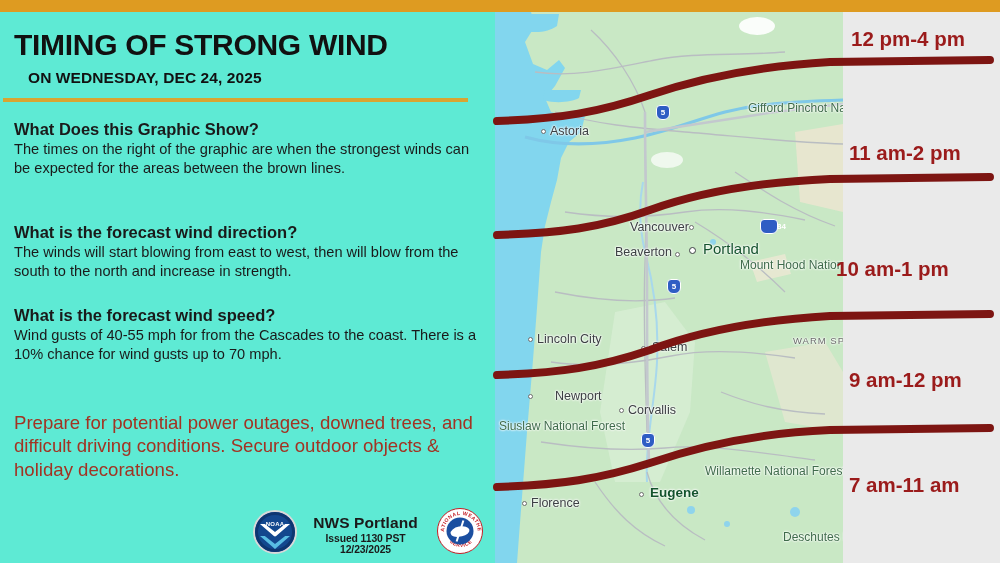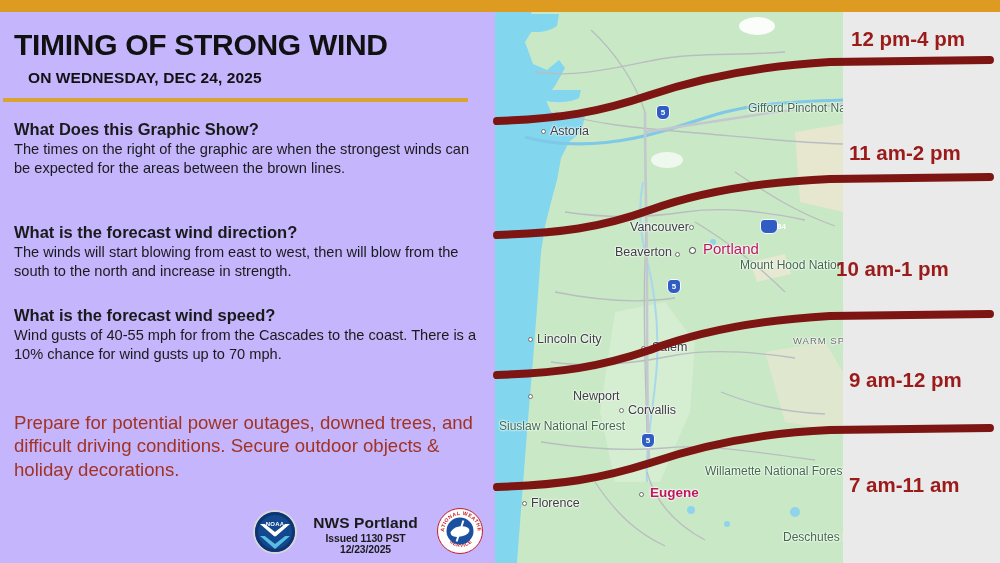--- a/index.html
+++ b/index.html
@@ -19,21 +19,21 @@
   .gold-bar {
     position: absolute; left: 0; top: 0;
     width: 1000px; height: 12px;
     background: #DE9B21;
   }
 
   
   .left-panel {
     position: absolute; left: 0; top: 12px;
     width: 495px; height: 551px;
-    background: #c4b5fd;
+    background: #5eead4;
   }
   .title {
     position: absolute; left: 14px; top: 16px;
     width: 470px;
     font-size: 30px; font-weight: bold;
     letter-spacing: -0.3px;
     color: #111111;
   }
   .subtitle {
     position: absolute; left: 28px; top: 57px;
@@ -158,21 +158,21 @@
     overflow: hidden;
   }
   .map svg { display: block; }
   .map-label {
     position: absolute;
     font-size: 11px; color: #3C4043;
     white-space: nowrap;
     text-shadow: 0 0 3px #ffffff, 0 0 2px #ffffff, 0 0 2px #ffffff;
   }
   .map-label.city-major {
-    font-size: 15px; color: #be185d;
+    font-size: 15px; color: #14532d;
   }
   .map-label.city-mid { font-size: 12.5px; text-align: right; }
   .map-label.forest {
     font-size: 12px; color: #3F6B4B; text-align: center;
   }
   .map-label.reservation {
     font-size: 9.5px; color: #6B6B6B; letter-spacing: 1px; text-align: center;
   }
   .city-dot {
     position: absolute;
@@ -332,21 +332,21 @@
 
     <span class="map-label city-mid" style="left:120px; top:233px;">Beaverton</span>
     <span class="city-dot" style="left:180px; top:240px;"></span>
 
     <span class="map-label city-mid" style="left:42px; top:320px;">Lincoln City</span>
     <span class="city-dot" style="left:33px; top:325px;"></span>
 
     <span class="map-label city-mid" style="left:157px; top:328px;">Salem</span>
     <span class="city-dot" style="left:146px; top:334px;"></span>
 
-    <span class="map-label city-mid" style="left:42px; top:377px;padding-left:36px;">Newport</span>
+    <span class="map-label city-mid" style="left:24px; top:377px;padding-left:36px;">Newport</span>
     <span class="city-dot" style="left:33px; top:382px;"></span>
 
     <span class="map-label city-mid" style="left:133px; top:391px;">Corvallis</span>
     <span class="city-dot" style="left:124px; top:396px;"></span>
 
     <span class="map-label city-major" style="left:155px; top:473px; font-weight:bold; font-size:13.5px;">Eugene</span>
     <span class="city-dot" style="left:144px; top:480px;"></span>
 
     <span class="map-label city-mid" style="left:36px; top:484px;">Florence</span>
     <span class="city-dot" style="left:27px; top:489px;"></span>

